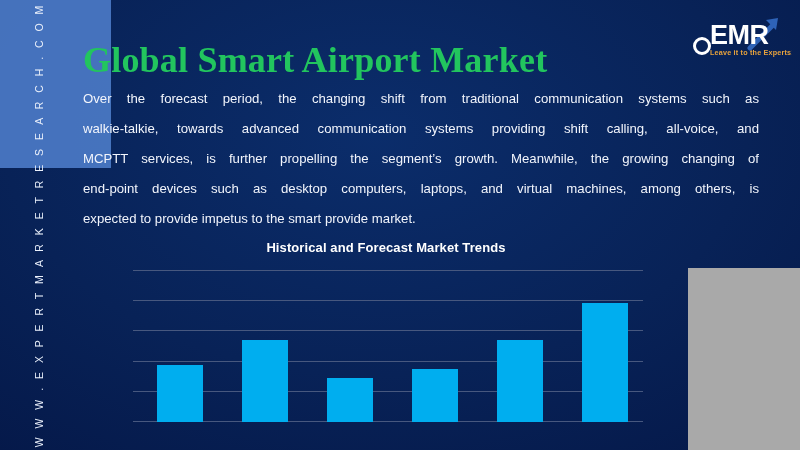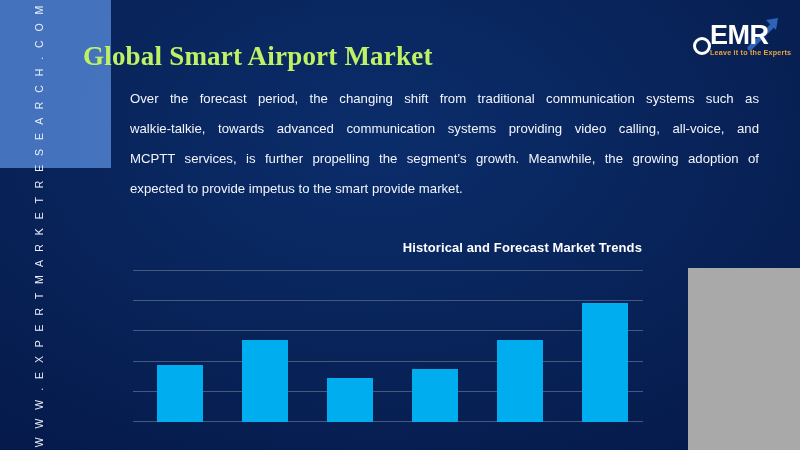--- a/index.html
+++ b/index.html
@@ -80,24 +80,24 @@
     top: 8px;
     width: 104px;
     height: 52px;
   }
 
   
   #title {
     position: absolute;
     left: 83px;
     top: 42px;
-    color: #bef264;
+    color: #22c55e;
     font-family: "Liberation Serif", serif;
     font-weight: bold;
-    font-size: 27px;
+    font-size: 36px;
     letter-spacing: 0.2px;
     line-height: 1.05;
     white-space: nowrap;
   }
 
   
   #paragraph {
     position: absolute;
     left: 83px;
     top: 84px;
@@ -106,33 +106,32 @@
     font-size: 13.2px;
     line-height: 30px;
     text-align: justify;
     font-family: "Liberation Sans", sans-serif;
   }
   #paragraph .ln {
     display: block;
     text-align: justify;
     text-align-last: justify;
     white-space: nowrap;
-    margin-left: 47px;
   }
   #paragraph .ln.last {
     text-align-last: left;
   }
 
   
   #chart-title {
     position: absolute;
     left: 130px;
     top: 240px;
     width: 512px;
-    text-align: right;
+    text-align: center;
     color: #FFFFFF;
     font-size: 13px;
     font-weight: bold;
     letter-spacing: 0.1px;
   }
 
   #chart {
     position: absolute;
     left: 133px;
     top: 270px;
@@ -187,22 +186,23 @@
       <text x="22" y="36" font-family="'Liberation Sans', sans-serif" font-size="27" font-weight="bold" fill="#FFFFFF" letter-spacing="-0.5">EMR</text>
 
       <text x="22" y="47" font-family="'Liberation Sans', sans-serif" font-size="7.2" font-weight="bold" fill="#E8A33D" letter-spacing="0.2">Leave it to the Experts!</text>
     </svg>
   </div>
 
   <div id="title" class="nosel">Global Smart Airport Market</div>
 
   <div id="paragraph" class="nosel">
     <span class="ln">Over the forecast period, the changing shift from traditional communication systems such as</span>
-    <span class="ln">walkie-talkie, towards advanced communication systems providing video calling, all-voice, and</span>
-    <span class="ln">MCPTT services, is further propelling the segment’s growth. Meanwhile, the growing adoption of</span>
+    <span class="ln">walkie-talkie, towards advanced communication systems providing shift calling, all-voice, and</span>
+    <span class="ln">MCPTT services, is further propelling the segment’s growth. Meanwhile, the growing changing of</span>
+    <span class="ln">end-point devices such as desktop computers, laptops, and virtual machines, among others, is</span>
     <span class="ln last">expected to provide impetus to the smart provide market.</span>
   </div>
 
   <div id="chart-title" class="nosel">Historical and Forecast Market Trends</div>
 
   <div id="chart">
     <div id="plot">
         <div class="gridline" style="top: 0px;"></div>
         <div class="gridline" style="top: 30px;"></div>
         <div class="gridline" style="top: 60px;"></div>

